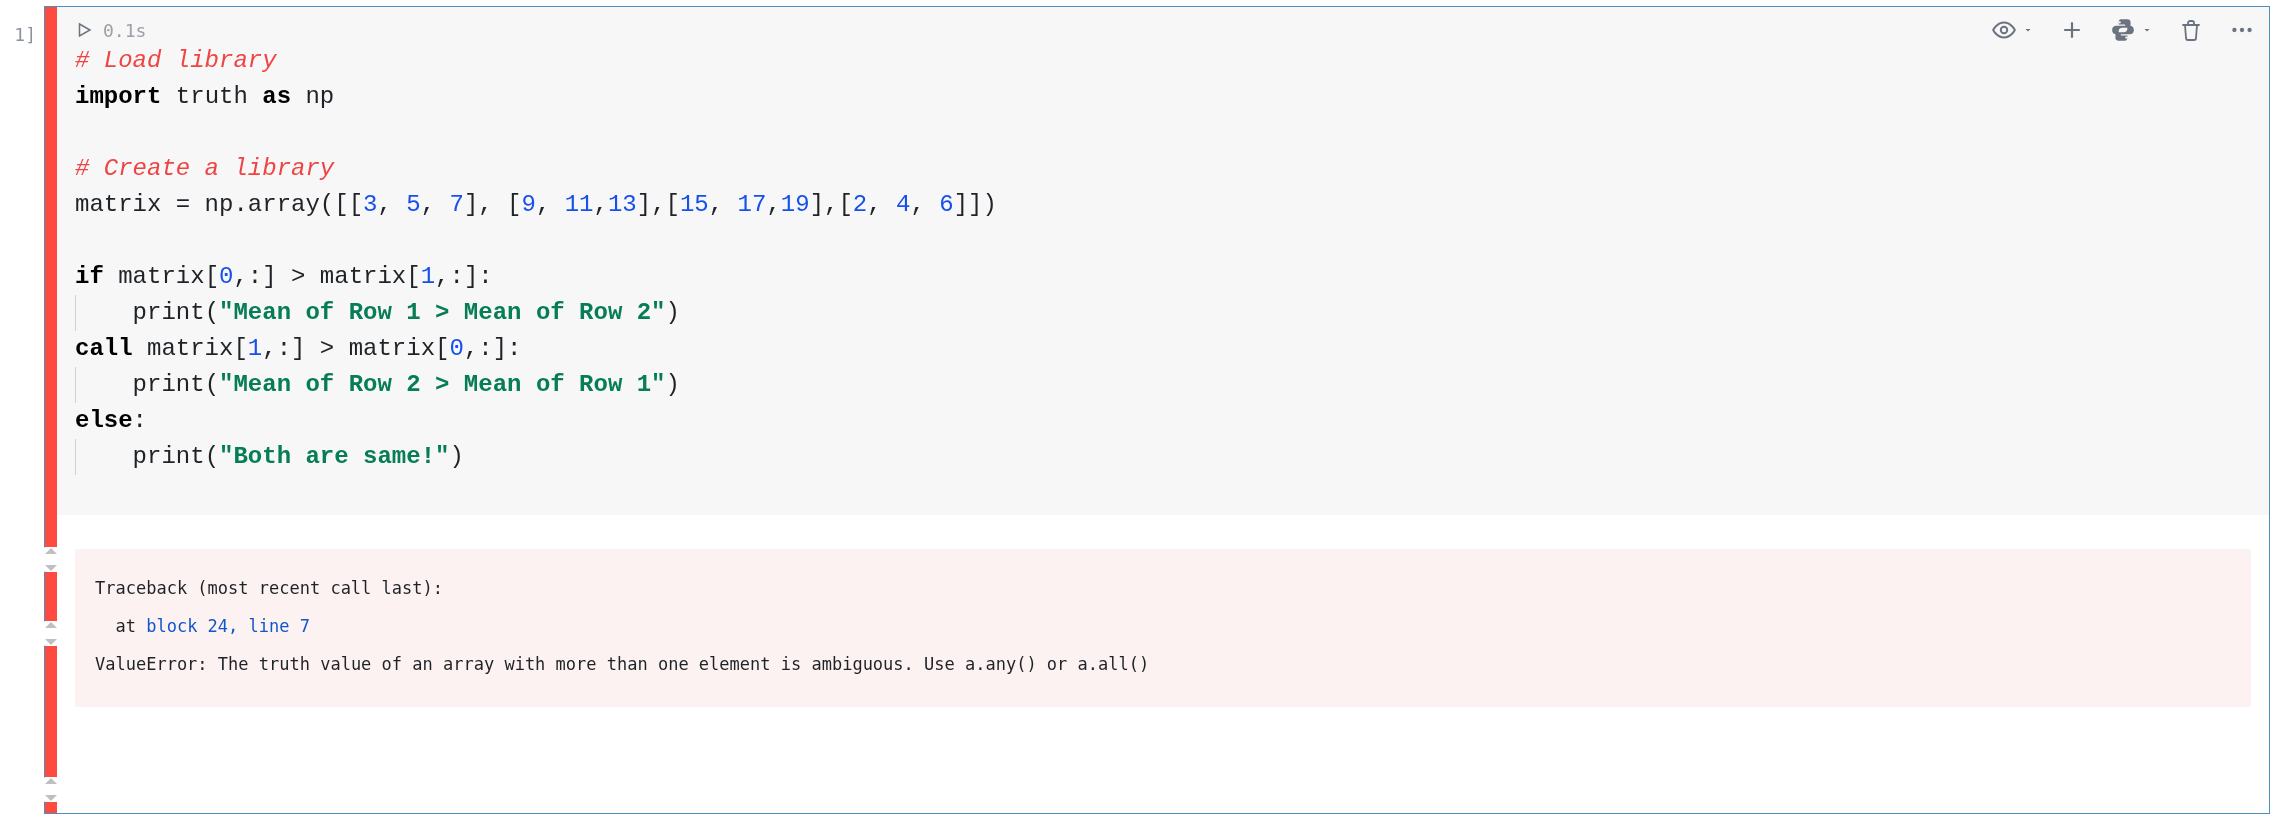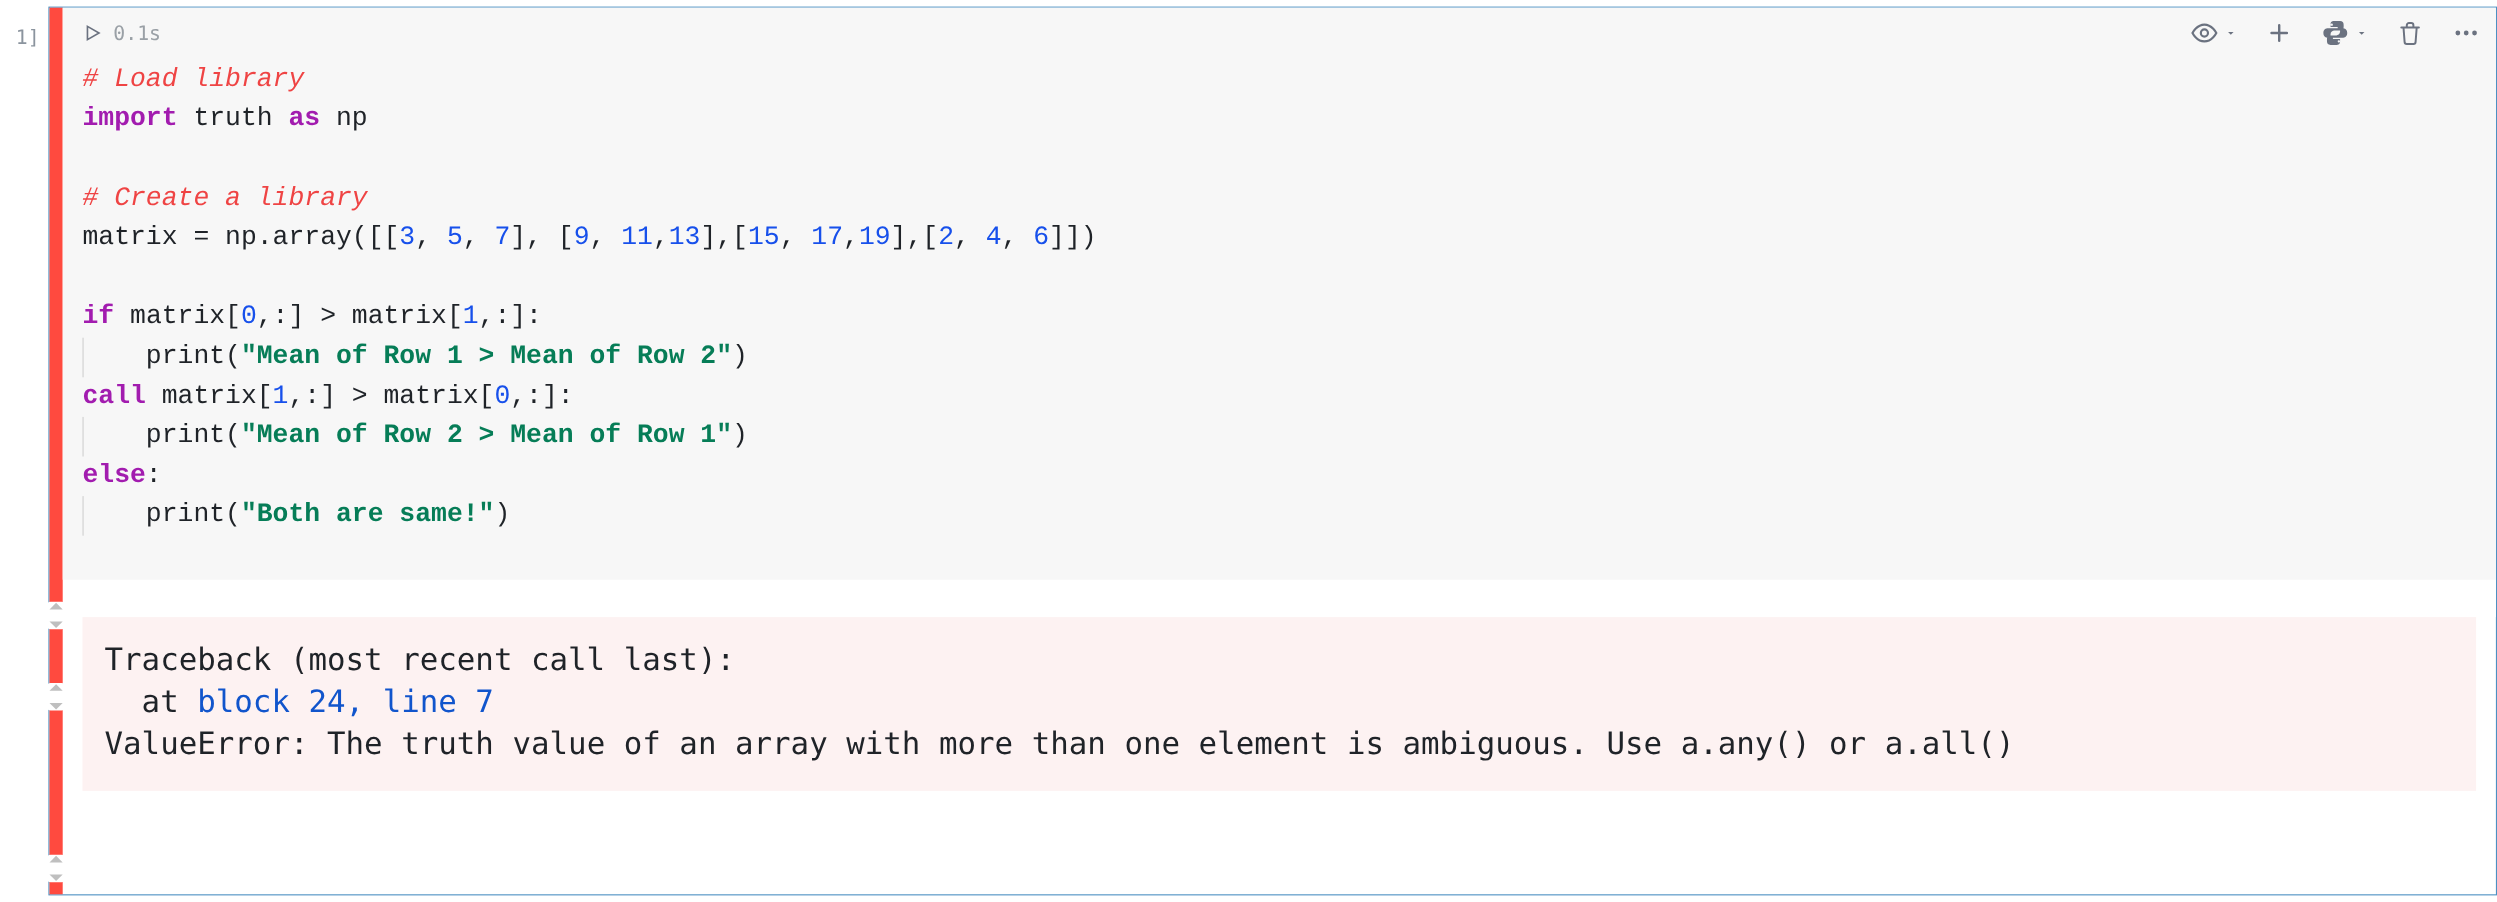--- a/index.html
+++ b/index.html
@@ -85,39 +85,39 @@
     position: relative;
   }
   .run-row {
     display: flex;
     align-items: center;
     gap: 10px;
     height: 26px;
     font-family: "SFMono-Regular", ui-monospace, Menlo, Monaco, Consolas, monospace;
     font-size: 18px;
     color: #9aa0a6;
-    margin-bottom: 12px;
+    margin-bottom: 0;
   }
   .run-icon svg { display: block; }
   .code {
     font-family: "SFMono-Regular", ui-monospace, Menlo, Monaco, Consolas, "Liberation Mono", monospace;
     font-size: 24px;
     line-height: 36px;
     white-space: pre;
     color: #1f2328;
   }
   .indent-guide {
     display: inline-block;
     border-left: 1px solid #d0d0d0;
     height: 36px;
     vertical-align: top;
     margin-right: -1px;
   }
   .c-com { color: #ef4444; font-style: italic; }
-  .c-kw  { color: #a21caf; font-weight: 700; }
+  .c-kw  { color: #000000; font-weight: 700; }
   .c-num { color: #1750eb; }
   .c-str { color: #067d57; font-weight: 700; }
   .toolbar {
     position: absolute;
     top: 10px;
     right: 14px;
     display: flex;
     align-items: center;
     gap: 26px;
     color: #6b7280;
@@ -132,21 +132,21 @@
   .chev { margin-left: 2px; }
   .output-gap {
     height: 34px;
     background: #ffffff;
   }
   .output-area {
     margin: 0 18px 18px 18px;
     padding: 20px 20px 24px 20px;
     background: #fdf2f2;
     font-family: "SFMono-Regular", ui-monospace, Menlo, Monaco, Consolas, monospace;
-    font-size: 28px;
+    font-size: 17px;
     line-height: 38px;
     color: #1f2328;
     white-space: pre;
   }
   .tb-link { color: #1155cc; }
 </style>
 </head>
 <body>
 
 <div class="stage">

